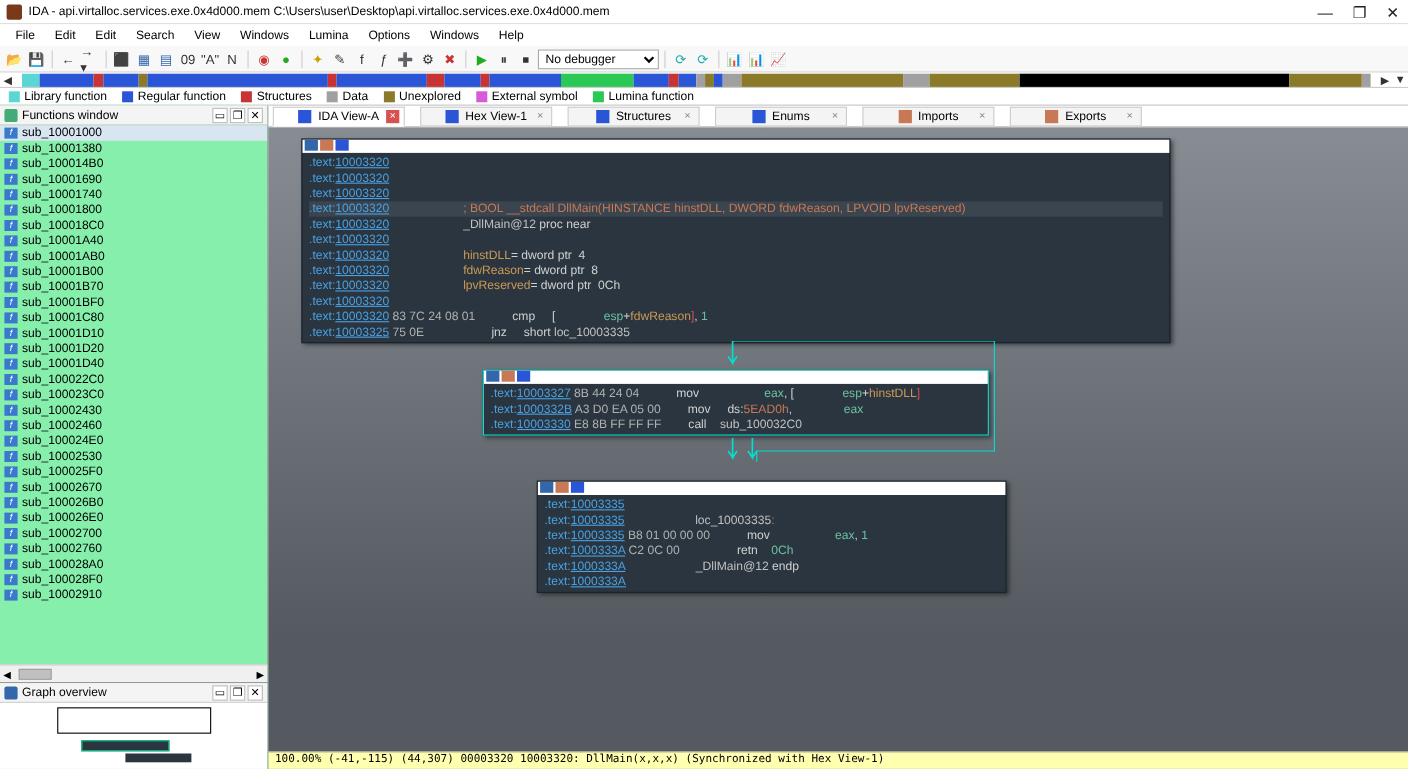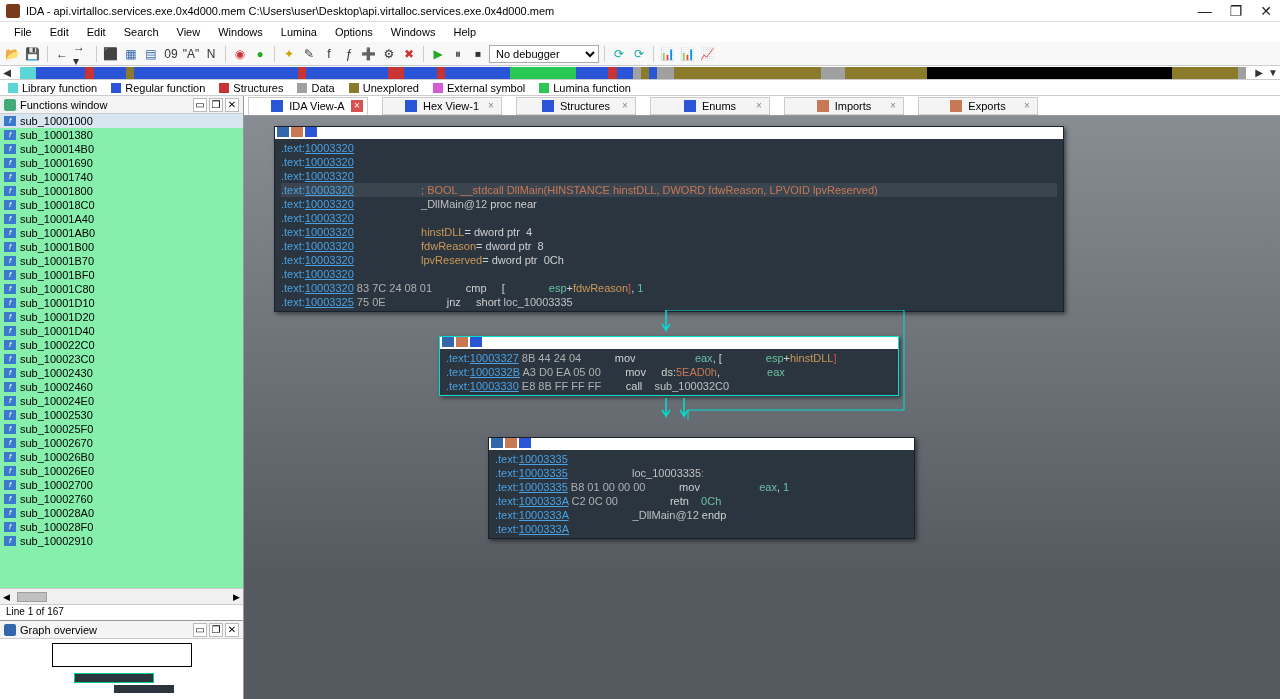--- a/index.html
+++ b/index.html
@@ -340,21 +340,20 @@
           <div class="ficon">f</div>
           <span>sub_10002910</span>
         </div>
       </div>
     <div class="hscroll">
       <span style="padding:0 3px;font-size:9px;">◀</span>
       <div class="thumb"></div>
       <div style="flex:1"></div>
       <span style="padding:0 3px;font-size:9px;">▶</span>
     </div>
-    <div class="status-line">Line 1 of 167</div>
 
     <div class="graph-panel">
       <div class="panel-header">
         <div class="icon" style="background:#36a"></div>
         <span>Graph overview</span>
         <div class="spacer"></div>
         <span class="hbtn">▭</span>
         <span class="hbtn">❐</span>
         <span class="hbtn">✕</span>
       </div>
@@ -435,14 +434,15 @@
       </svg>
       <svg class="arrow" style="left:415px; top:282px;" width="50" height="28">
         <path d="M7 0 V18 L3 12 M7 18 L11 12" stroke="#00e0d0" fill="none" stroke-width="1.5"></path>
         <path d="M25 0 V18 L21 12 M25 18 L29 12" stroke="#00e0d0" fill="none" stroke-width="1.5"></path>
       </svg>
       <svg class="arrow" style="left:422px; top:194px;" width="250" height="115">
         <path d="M0 0 H238 V100 H22 V110" stroke="#00e0d0" fill="none" stroke-width="1"></path>
       </svg>
 
     </div>
+    <div class="bottom-status">100.00% (-41,-115) (44,307) 00003320 10003320: DllMain(x,x,x) (Synchronized with Hex View-1)</div>
   </div>
 </div>
 
 </body></html>

